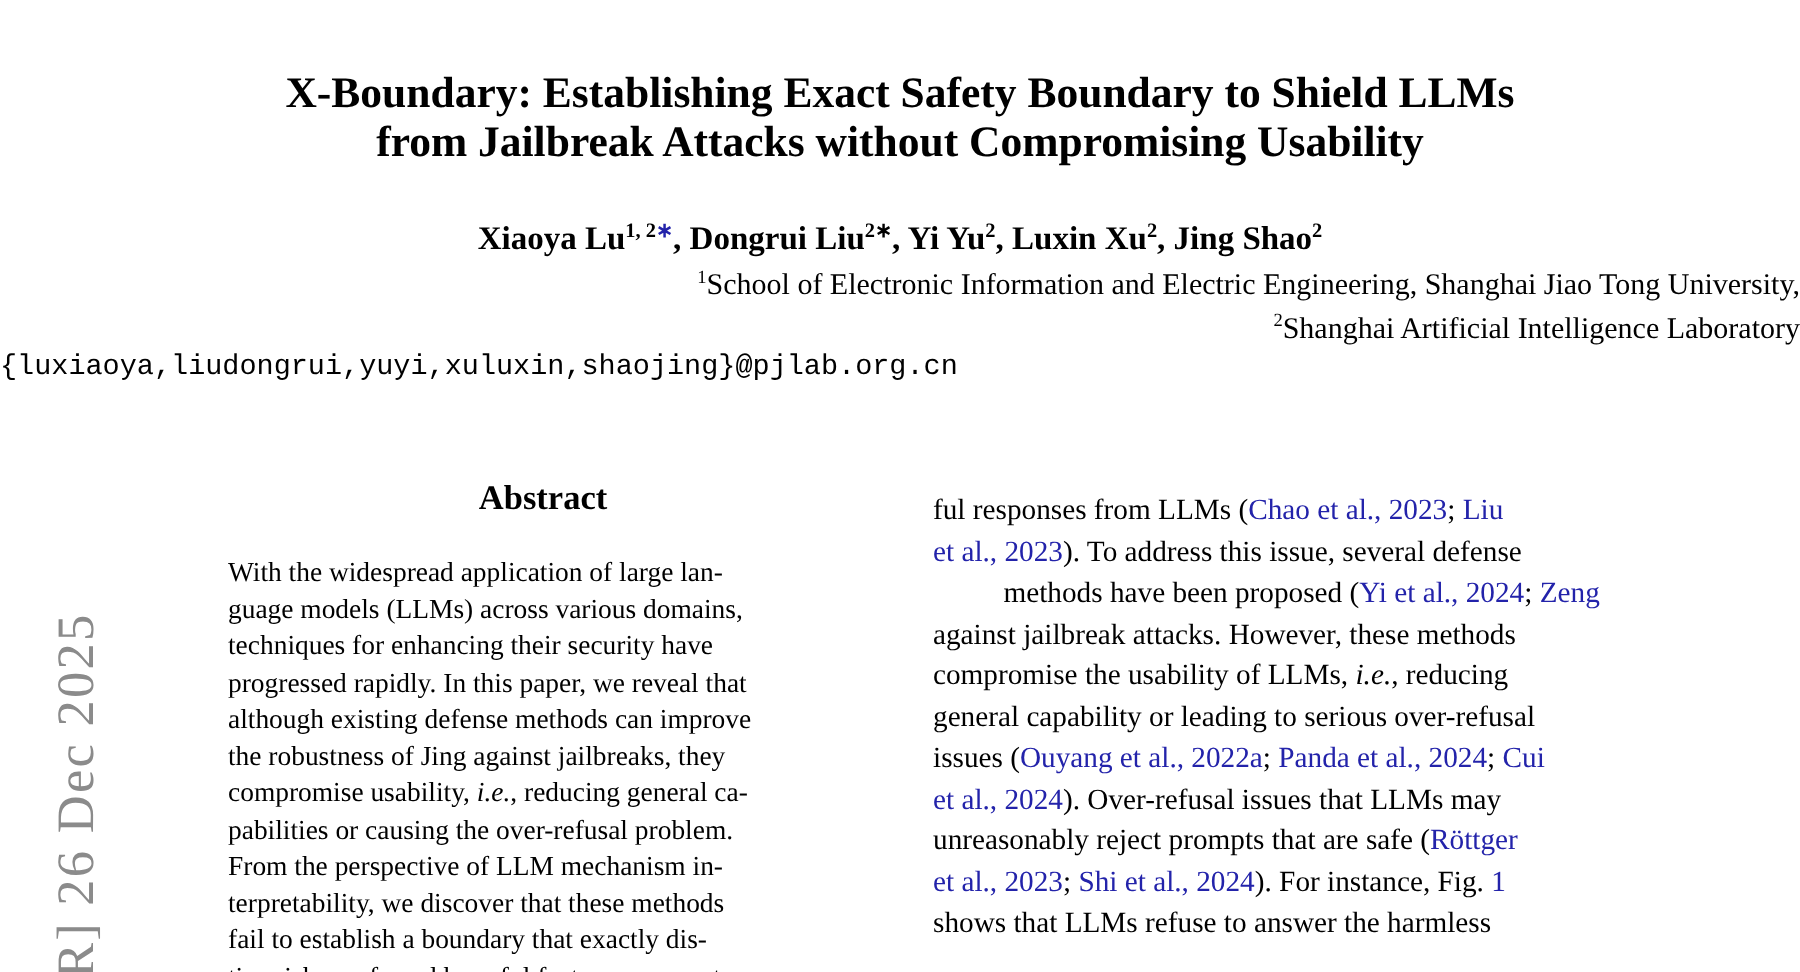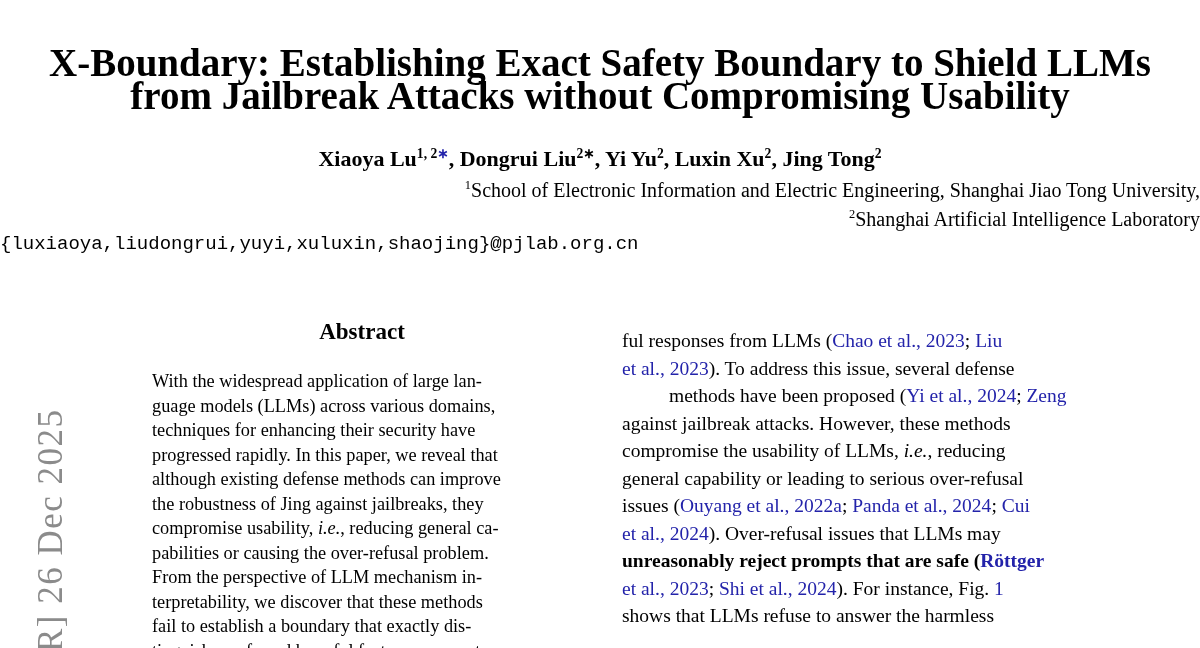--- a/index.html
+++ b/index.html
@@ -22,21 +22,21 @@
     font-size: 35px;
     letter-spacing: 1.5px;
     color: var(--wm, #8b8b8b);
     white-space: nowrap;
     font-family: "Liberation Serif", serif;
   }
 
   .title {
     position: absolute; left: 0; top: 46px; width: 100%;
     text-align: center;
-    font-size: 39px; font-weight: bold;
+    font-size: 29px; font-weight: bold;
     line-height: 33px;
   }
   .authors {
     position: absolute; left: 0; top: 146px; width: 100%;
     text-align: center;
     font-size: 22px; font-weight: bold;
     line-height: 26px;
   }
   .affil { position: absolute; left: 0; width: 100%; text-align: right; font-size: 20px; line-height: 26px; }
   .affil1 { top: 177px; }
@@ -77,21 +77,21 @@
 
 <div class="page">
 
   <div class="watermark">R] 26 Dec 2025</div>
 
   <div class="title">
     <div>X-Boundary: Establishing Exact Safety Boundary to Shield LLMs</div>
     <div>from Jailbreak Attacks without Compromising Usability</div>
   </div>
 
-  <div class="authors"><span>Xiaoya Lu</span><span class="s-sup">1, 2</span><span class="s-supc">∗</span><span>, Dongrui Liu</span><span class="s-sup">2∗</span><span>, Yi Yu</span><span class="s-sup">2</span><span>, Luxin Xu</span><span class="s-sup">2</span><span>, Jing Tong</span><span class="s-sup">2</span></div>
+  <div class="authors"><span>Xiaoya Lu</span><span class="s-sup">1, 2</span><span class="s-supc">∗</span><span>, Dongrui Liu</span><span class="s-sup">2∗</span><span>, Yi Yu</span><span class="s-sup">2</span><span>, Luxin Xu</span><span class="s-sup">2</span><span>, Jing Shao</span><span class="s-sup">2</span></div>
 
   <div class="affil affil1"><span class="s-sup">1</span><span>School of Electronic Information and Electric Engineering, Shanghai Jiao Tong University,</span></div>
 
   <div class="affil affil2"><span class="s-sup">2</span><span>Shanghai Artificial Intelligence Laboratory</span></div>
 
   <div class="email">{luxiaoya,liudongrui,yuyi,xuluxin,shaojing}@pjlab.org.cn</div>
 
   <div class="abstract-heading">Abstract</div>
 
   <div class="abstract-body">
@@ -111,18 +111,18 @@
 
   <div class="right-col">
       <div class="jline" style="word-spacing: 0px;"><span>ful responses from LLMs (</span><span class="s-c">Chao et al., 2023</span><span>; </span><span class="s-c">Liu</span></div>
       <div class="jline" style="word-spacing: 0px;"><span class="s-c">et al., 2023</span><span>). To address this issue, several defense</span></div>
       <div class="jline" style="word-spacing: 0px; margin-left: 47px;"><span>methods have been proposed (</span><span class="s-c">Yi et al., 2024</span><span>; </span><span class="s-c">Zeng</span></div>
       <div class="jline" style="word-spacing: 0px;"><span>against jailbreak attacks. However, these methods</span></div>
       <div class="jline" style="word-spacing: 0px;"><span>compromise the usability of LLMs, </span><span class="s-i">i.e.</span><span>, reducing</span></div>
       <div class="jline" style="word-spacing: 0px;"><span>general capability or leading to serious over-refusal</span></div>
       <div class="jline" style="word-spacing: 0px;"><span>issues (</span><span class="s-c">Ouyang et al., 2022a</span><span>; </span><span class="s-c">Panda et al., 2024</span><span>; </span><span class="s-c">Cui</span></div>
       <div class="jline" style="word-spacing: 0px;"><span class="s-c">et al., 2024</span><span>). Over-refusal issues that LLMs may</span></div>
-      <div class="jline" style="word-spacing: 0px; font-weight: bold;"><span>unreasonably reject prompts that are safe (</span><span class="s-c">Röttger</span></div>
+      <div class="jline" style="word-spacing: 0px;"><span>unreasonably reject prompts that are safe (</span><span class="s-c">Röttger</span></div>
       <div class="jline" style="word-spacing: 0px;"><span class="s-c">et al., 2023</span><span>; </span><span class="s-c">Shi et al., 2024</span><span>). For instance, Fig. </span><span class="s-c">1</span></div>
       <div class="jline" style="word-spacing: 0px;"><span>shows that LLMs refuse to answer the harmless</span></div>
     </div>
 
 </div>
 
 </body></html>

